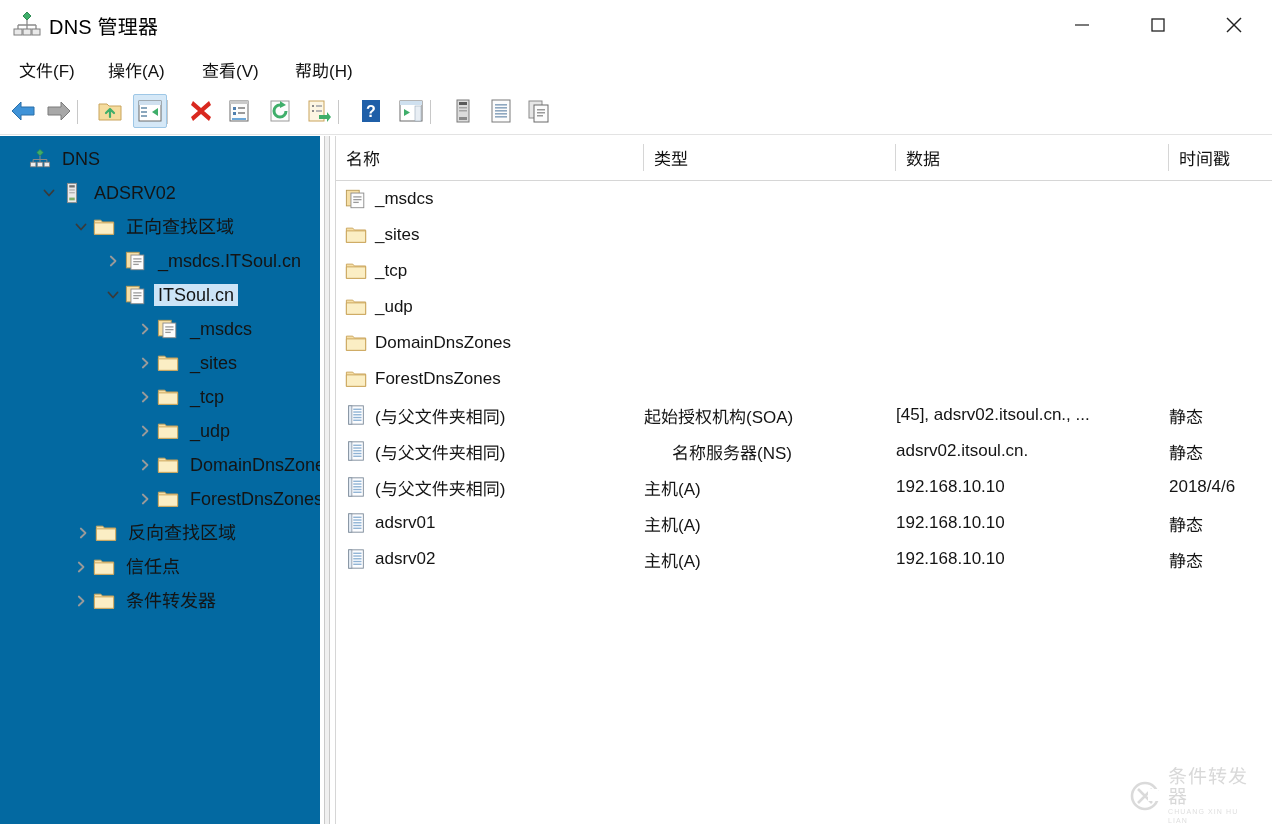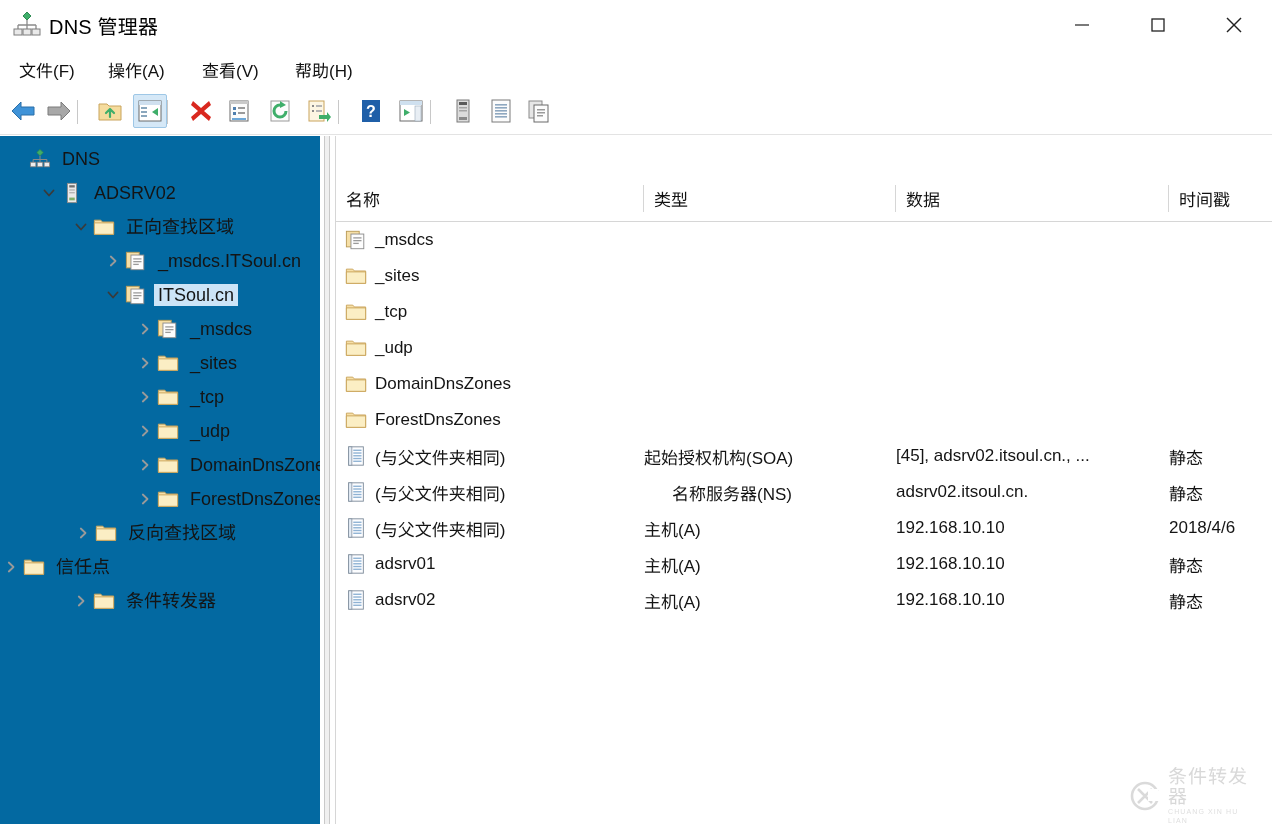--- a/index.html
+++ b/index.html
@@ -43,21 +43,21 @@
   .tree{position:relative;width:320px;padding-top:6px;}
   .trow{position:relative;height:34px;display:flex;align-items:center;white-space:nowrap;}
   .chev{width:22px;height:34px;flex:0 0 22px;display:flex;align-items:center;justify-content:center;}
   .chev.blank{visibility:hidden;}
   .ticon{width:24px;height:24px;flex:0 0 24px;display:flex;align-items:center;justify-content:center;margin-right:6px;}
   .tlabel{font-size:18px;color:#141414;line-height:20px;}
   .trow .hl{display:inline-block;padding:1px 4px;}
   .trow.selected .hl{background:#cce4f7;}
 
   
-  .lheader{position:relative;height:44px;border-bottom:1px solid #d6d6d6;background:#fff;margin-top:41px;}
+  .lheader{position:relative;height:44px;border-bottom:1px solid #d6d6d6;background:#fff;}
   .lh{position:absolute;top:0;height:43px;display:flex;align-items:center;font-size:17px;color:#111;padding-left:10px;box-sizing:border-box;}
   .lh .sepline{position:absolute;right:0;top:8px;width:1px;height:27px;background:#d6d6d6;}
   .lbody{position:relative;}
   .lrow{position:relative;height:36px;}
   .cell{position:absolute;top:0;height:36px;display:flex;align-items:center;font-size:17px;color:#141414;white-space:nowrap;overflow:hidden;}
   .cell-name{left:8px;}
   .cell-type{left:308px;}
   .cell-data{left:560px;}
   .cell-ts{left:833px;}
   .licon{width:24px;height:24px;flex:0 0 24px;display:flex;align-items:center;justify-content:center;margin-right:7px;}
@@ -397,21 +397,21 @@
             </svg>
           </span>
           <span class="ticon">
             <svg width="22" height="22" viewBox="0 0 24 24">
               <path d="M1.5 4.5 h7 l1.8 2 h12.2 v13.5 H1.5 Z" fill="#f6dfa6" stroke="#c8a258" stroke-width="1"></path>
               <path d="M1.5 7.5 h21 v12.5 H1.5 Z" fill="#fbeec4" stroke="#c8a258" stroke-width="1"></path>
             </svg>
           </span>
           <span class="tlabel"><span class="hl">反向查找区域</span></span>
         </div>
-        <div class="trow" style="">
+        <div class="trow" style="padding-left: 70px;">
           <span class="chev">
             <svg width="14" height="14" viewBox="0 0 14 14">
               <path d="M4.8 2.5 L9.5 7 L4.8 11.5" fill="none" stroke="#9a9a9a" stroke-width="1.8" stroke-linecap="round" stroke-linejoin="round"></path>
             </svg>
           </span>
           <span class="ticon">
             <svg width="22" height="22" viewBox="0 0 24 24">
               <path d="M1.5 4.5 h7 l1.8 2 h12.2 v13.5 H1.5 Z" fill="#f6dfa6" stroke="#c8a258" stroke-width="1"></path>
               <path d="M1.5 7.5 h21 v12.5 H1.5 Z" fill="#fbeec4" stroke="#c8a258" stroke-width="1"></path>
             </svg>

